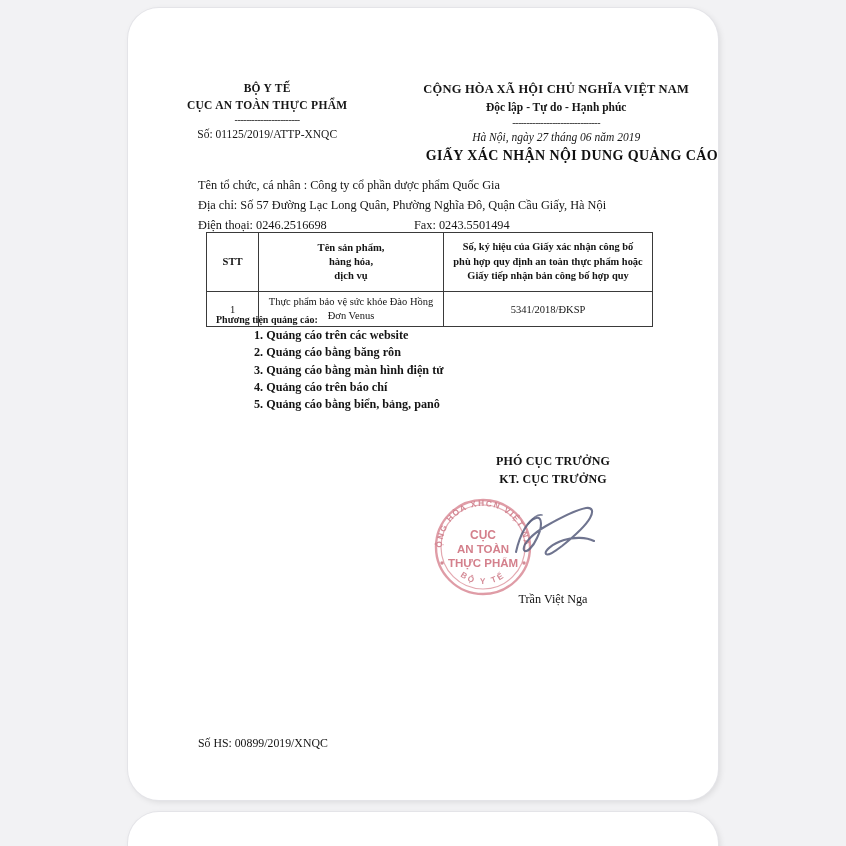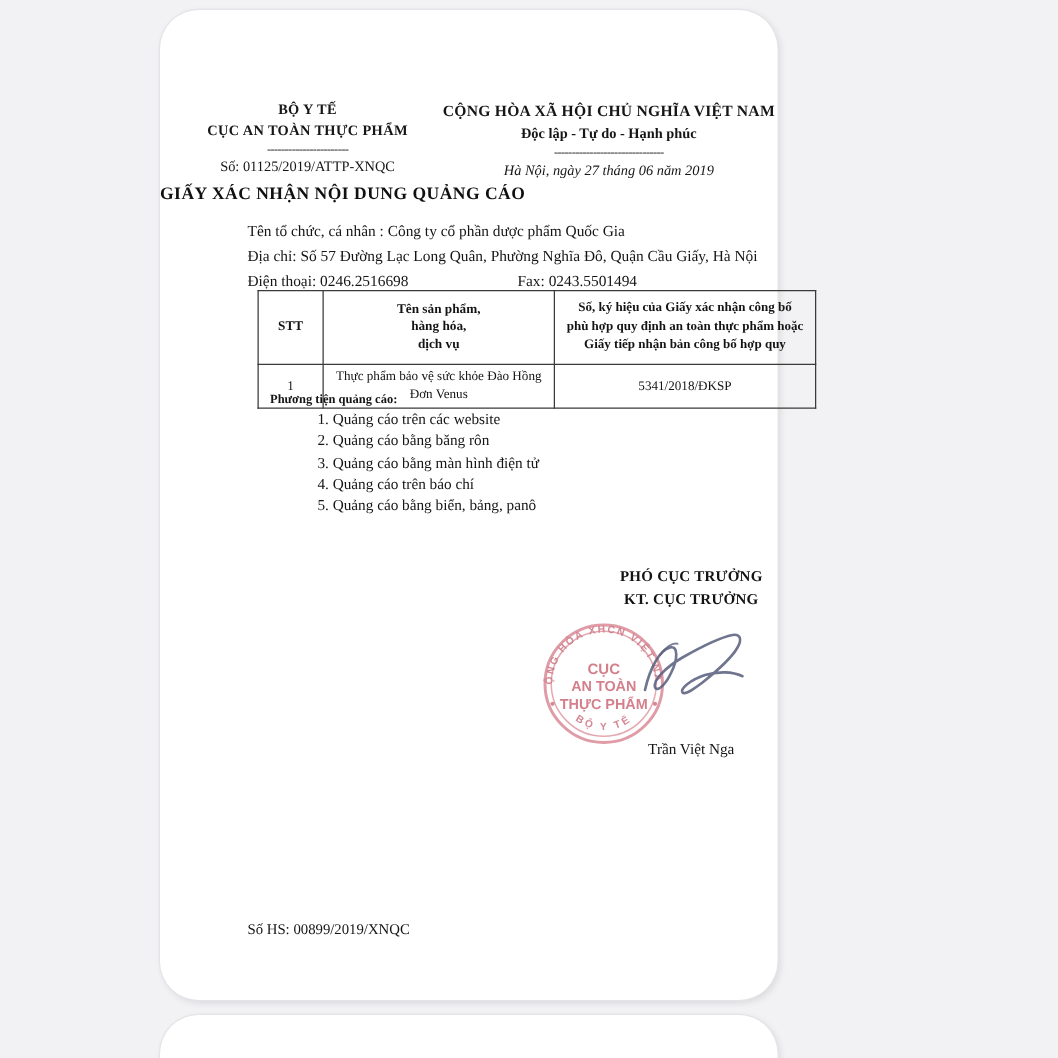--- a/index.html
+++ b/index.html
@@ -15,21 +15,21 @@
   }
   .backdrop {
     position: absolute;
     inset: 0;
     background: #f2f2f4;
   }
   
   .page {
     position: absolute;
     left: 128px;
-    width: 494px;
+    width: 590px;
     background: #ffffff;
     box-shadow: 0 0 0 1px #e4e4e8, 2px 2px 6px rgba(0,0,0,0.10);
     border-radius: 31px;
   }
   .page-1 { top: 8px; height: 792px; }
   .page-2 { top: 812px; height: 120px; }
 
   .sheet-inner {
     position: relative;
     width: 100%;
@@ -94,21 +94,21 @@
     color: #161616;
     margin-top: 2px;
   }
 
   
   .doc-title {
     position: absolute;
     top: 140px;
     left: 0;
     width: 100%;
-    text-align: left;
+    text-align: right;
     font-size: 14px;
     font-weight: bold;
     letter-spacing: 0.4px;
     color: #101010;
   }
 
   
   .body-block {
     position: absolute;
     top: 168px;
@@ -189,20 +189,21 @@
   }
   .media-list {
     margin: 2px 0 0 0;
     padding-left: 56px;
     list-style: none;
   }
   .media-list li {
     font-size: 12.2px;
     line-height: 1.42;
     color: #141414;
+    font-weight: bold;
   }
 
   
   .content-block {
     position: absolute;
     top: 396px;
     left: 70px;
     width: 452px;
   }
   .para {

